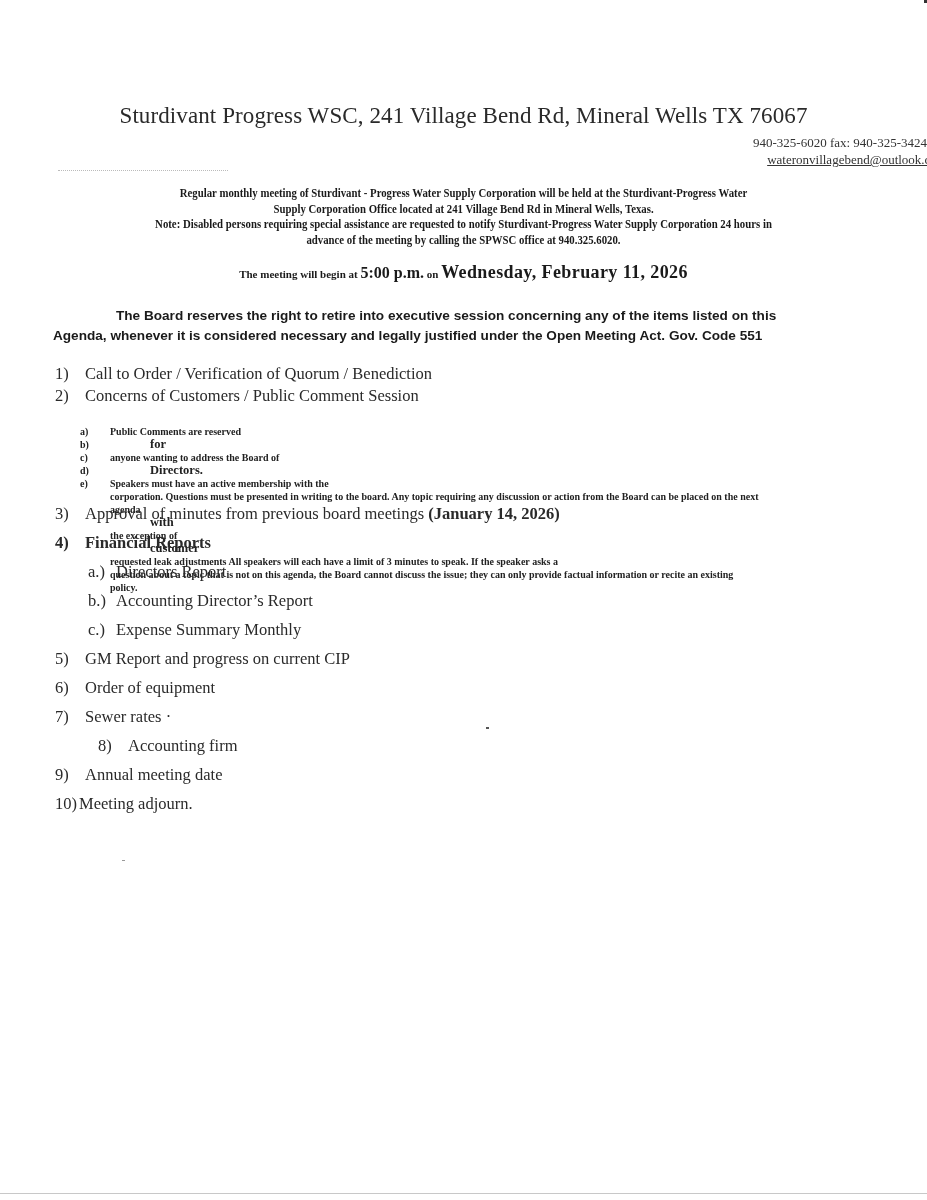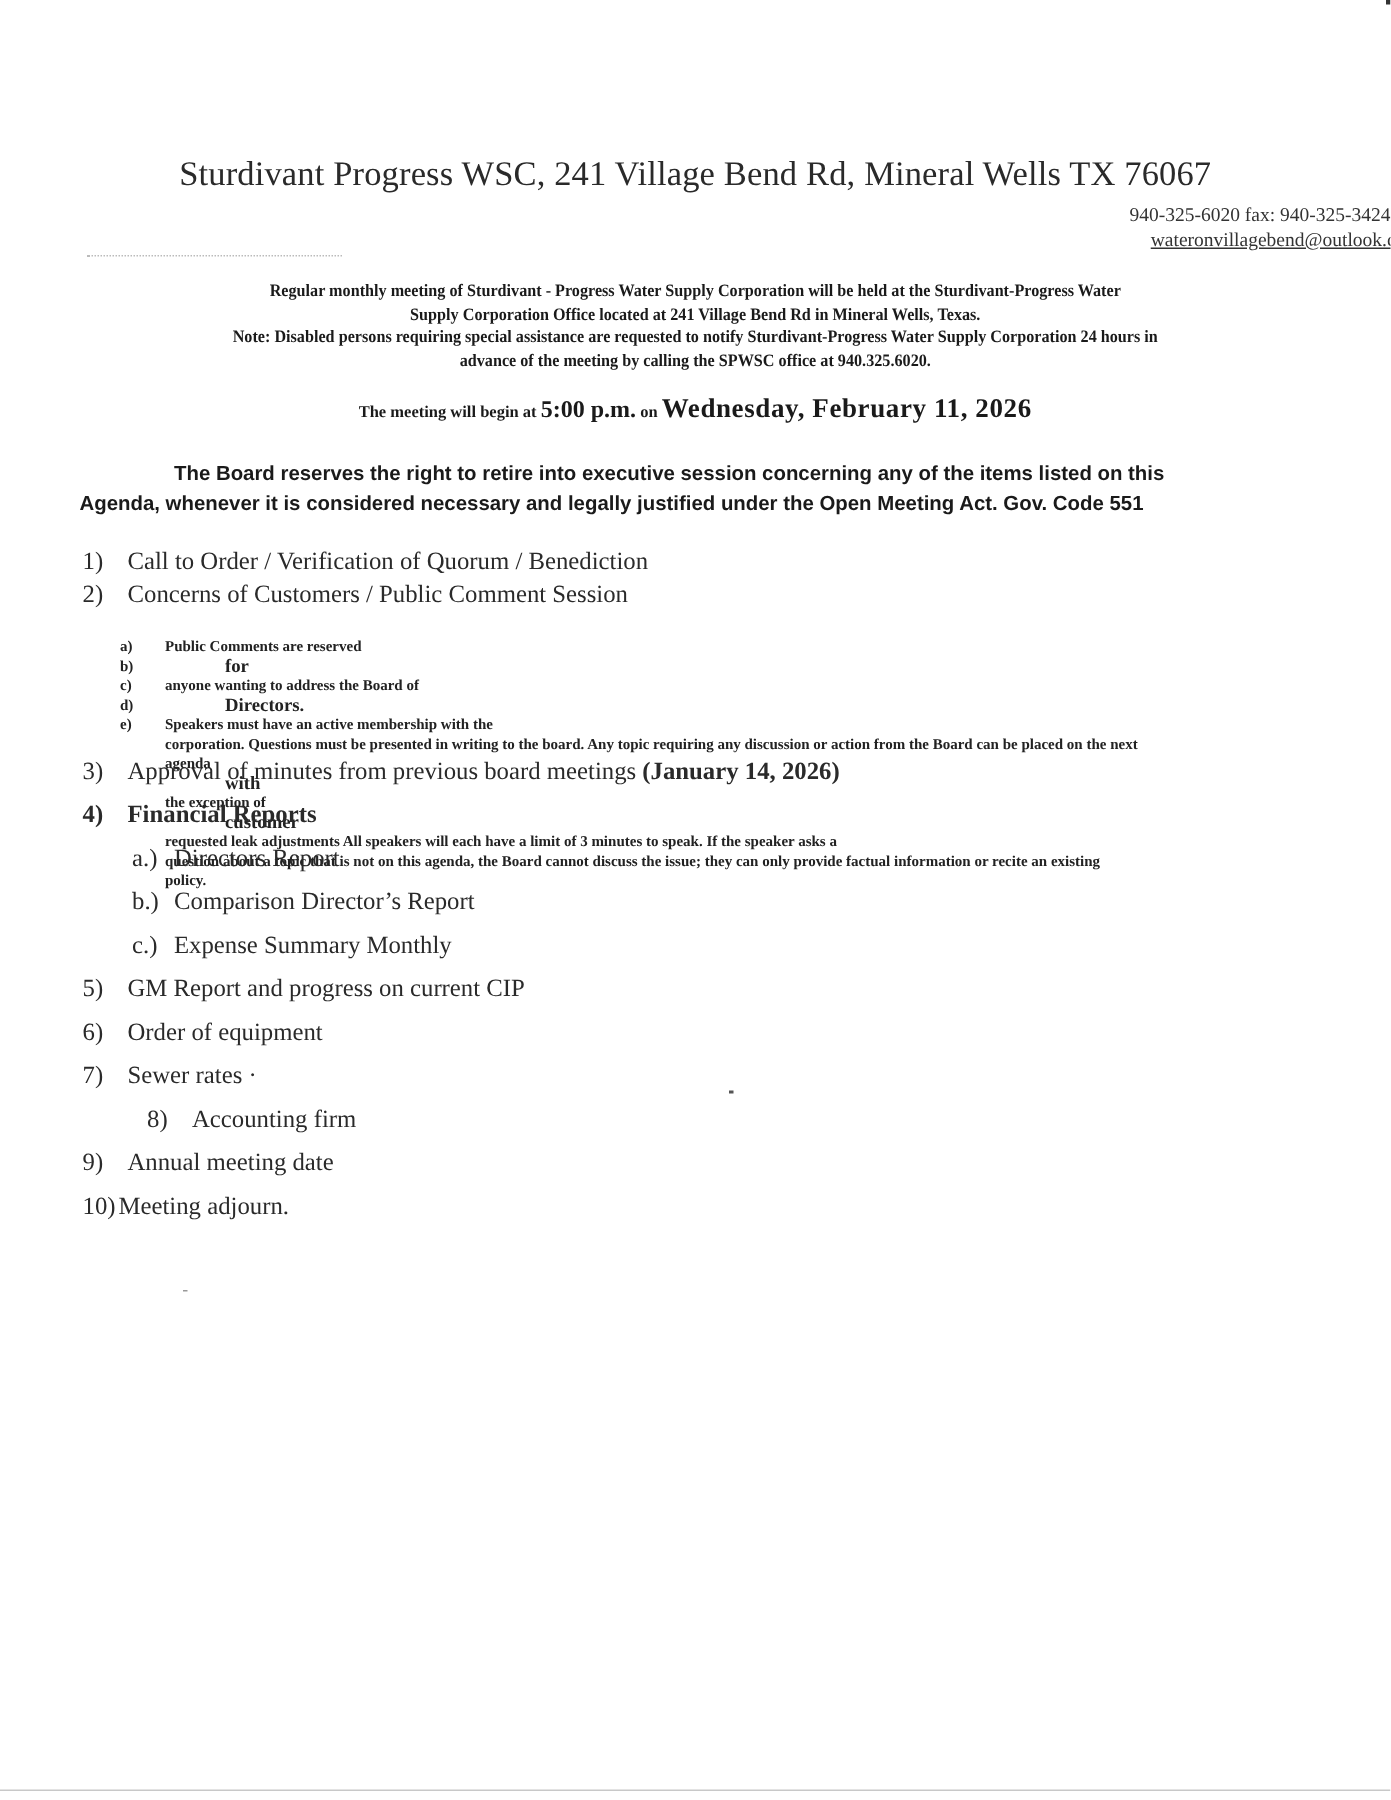--- a/index.html
+++ b/index.html
@@ -145,21 +145,21 @@
   <span class="num">3)</span><span>Approval of minutes from previous board meetings </span><span class="bold">(January 14, 2026)</span>
 </div>
 <div class="abs item" style="top:533px;font-weight:bold;">
   <span class="num">4)</span><span>Financial Reports</span>
 </div>
 
 <div class="abs sub" style="top:562px;">
   <span class="num">a.)</span><span>Directors Report</span>
 </div>
 <div class="abs sub" style="top:591px;">
-  <span class="num">b.)</span><span>Comparison Director’s Report</span>
+  <span class="num">b.)</span><span>Accounting Director’s Report</span>
 </div>
 <div class="abs sub" style="top:620px;">
   <span class="num">c.)</span><span>Expense Summary Monthly</span>
 </div>
 
 <div class="abs item" style="top:649px;">
   <span class="num">5)</span><span>GM Report and progress on current CIP</span>
 </div>
 <div class="abs item" style="top:678px;">
   <span class="num">6)</span><span>Order of equipment</span>

